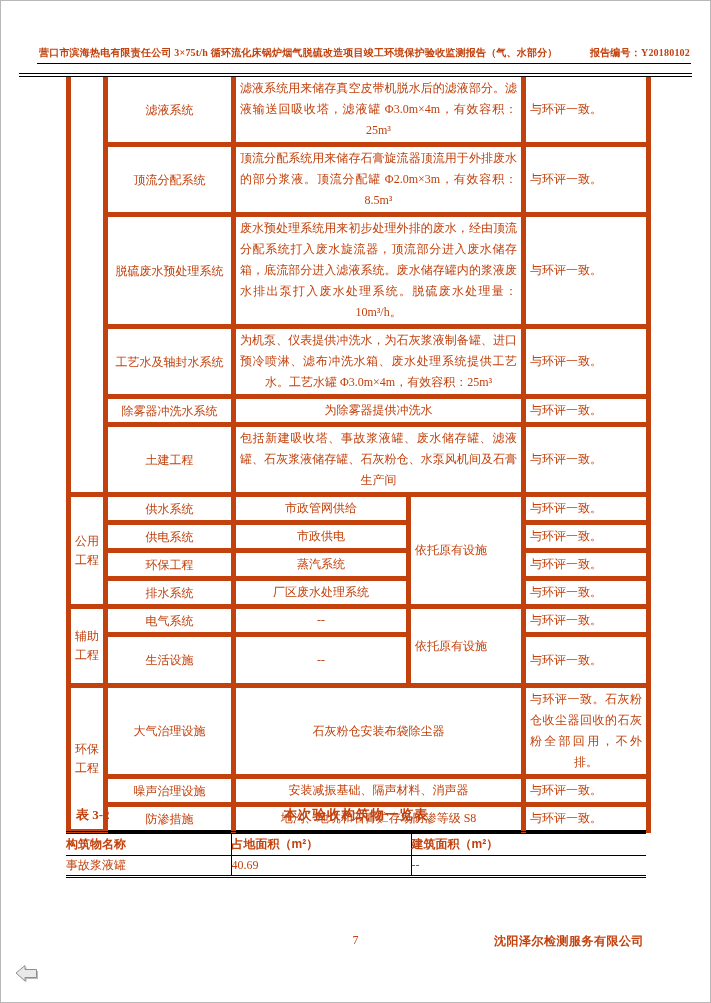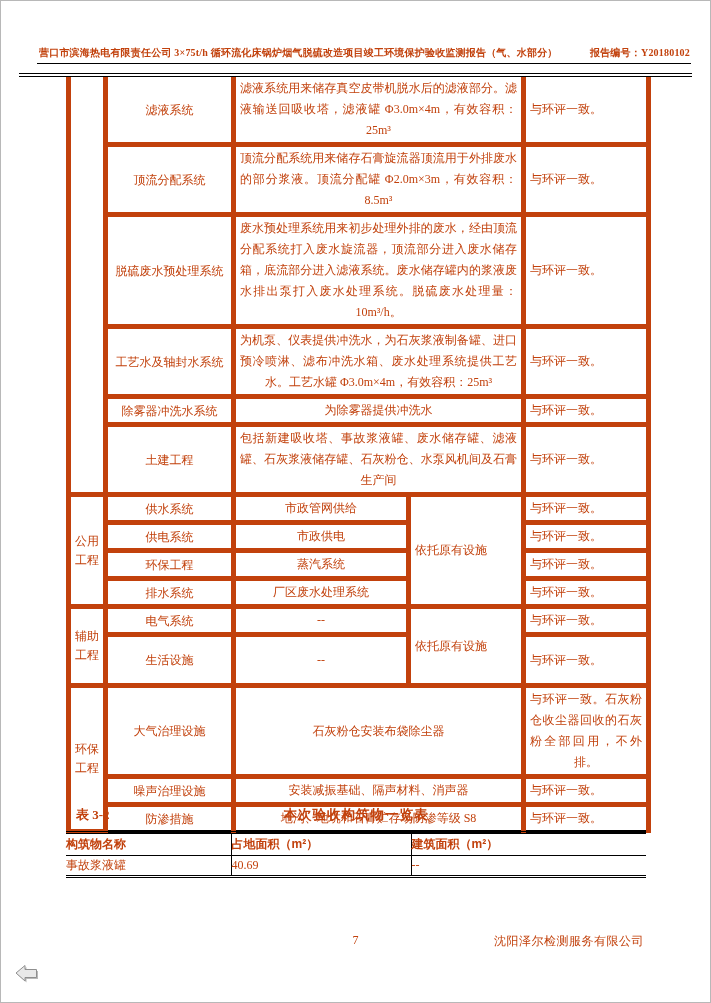--- a/index.html
+++ b/index.html
@@ -41,21 +41,21 @@
              border-collapse:collapse; table-layout:fixed; font-size:12px;
              border-top:3px double #000; border-bottom:3px double #000; }
   table.t2 th, table.t2 td { border:0; border-bottom:1px solid #000; text-align:left;
                              height:21px; vertical-align:middle; }
   table.t2 th { font-weight:bold; height:23px;
                 font-family:"Liberation Sans","DejaVu Sans",sans-serif; }
   table.t2 th + th, table.t2 td + td { border-left:1px solid #000; }
   table.t2 tr:last-child td { border-bottom:0; }
   
   .pageno { position:absolute; left:0; right:0; top:932px; text-align:center; font-size:12px; }
-  .footer-co { position:absolute; right:66px; top:932px; font-size:12px; font-weight:normal;
+  .footer-co { position:absolute; right:66px; top:932px; font-size:12px; font-weight:bold;
                letter-spacing:0.5px;margin-left:36px; }
   .back-arrow { position:absolute; left:13px; top:961px; width:26px; height:24px; cursor:pointer; }
 </style>
 </head>
 <body>
 
 <div class="page">
 
   <div class="hdr-row">
     <span>营口市滨海热电有限责任公司 3×75t/h 循环流化床锅炉烟气脱硫改造项目竣工环境保护验收监测报告（气、水部分）</span>

